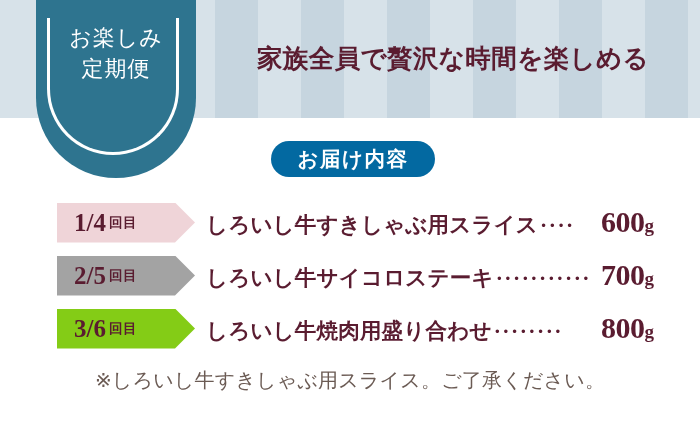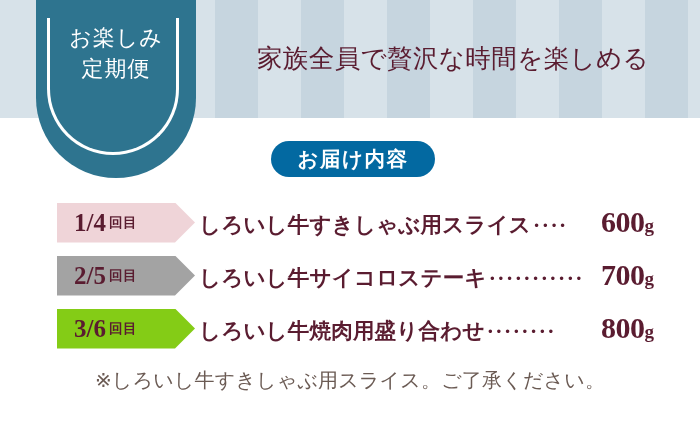--- a/index.html
+++ b/index.html
@@ -40,21 +40,21 @@
     display: flex;
     flex-direction: column;
     align-items: center;
     justify-content: center;
     gap: 2px;
     z-index: 3;
   }
   .header-line {
     color: #5a1c30;
     font-size: 25.5px;
-    font-weight: normal;
+    font-weight: bold;
     letter-spacing: 0.4px;
     line-height: 1.32;
     white-space: nowrap;
     text-align: center;
   }
 
   
   .shield {
     position: absolute;
     left: 36px;
@@ -146,21 +146,21 @@
     font-size: 13.5px;
     font-weight: bold;
     margin-left: 3px;
     letter-spacing: 0.5px;
     font-family: "Liberation Sans", "DejaVu Sans", sans-serif;
   }
   .row-body {
     flex: 1;
     display: flex;
     align-items: baseline;
-    margin-left: 4px;
+    margin-left: 11px;
     margin-right: 46px;
   }
   .row-name {
     color: #5a1c30;
     font-size: 21.5px;
     font-weight: bold;
     letter-spacing: 0.2px;
     white-space: nowrap;
   }
   .row-leader {

